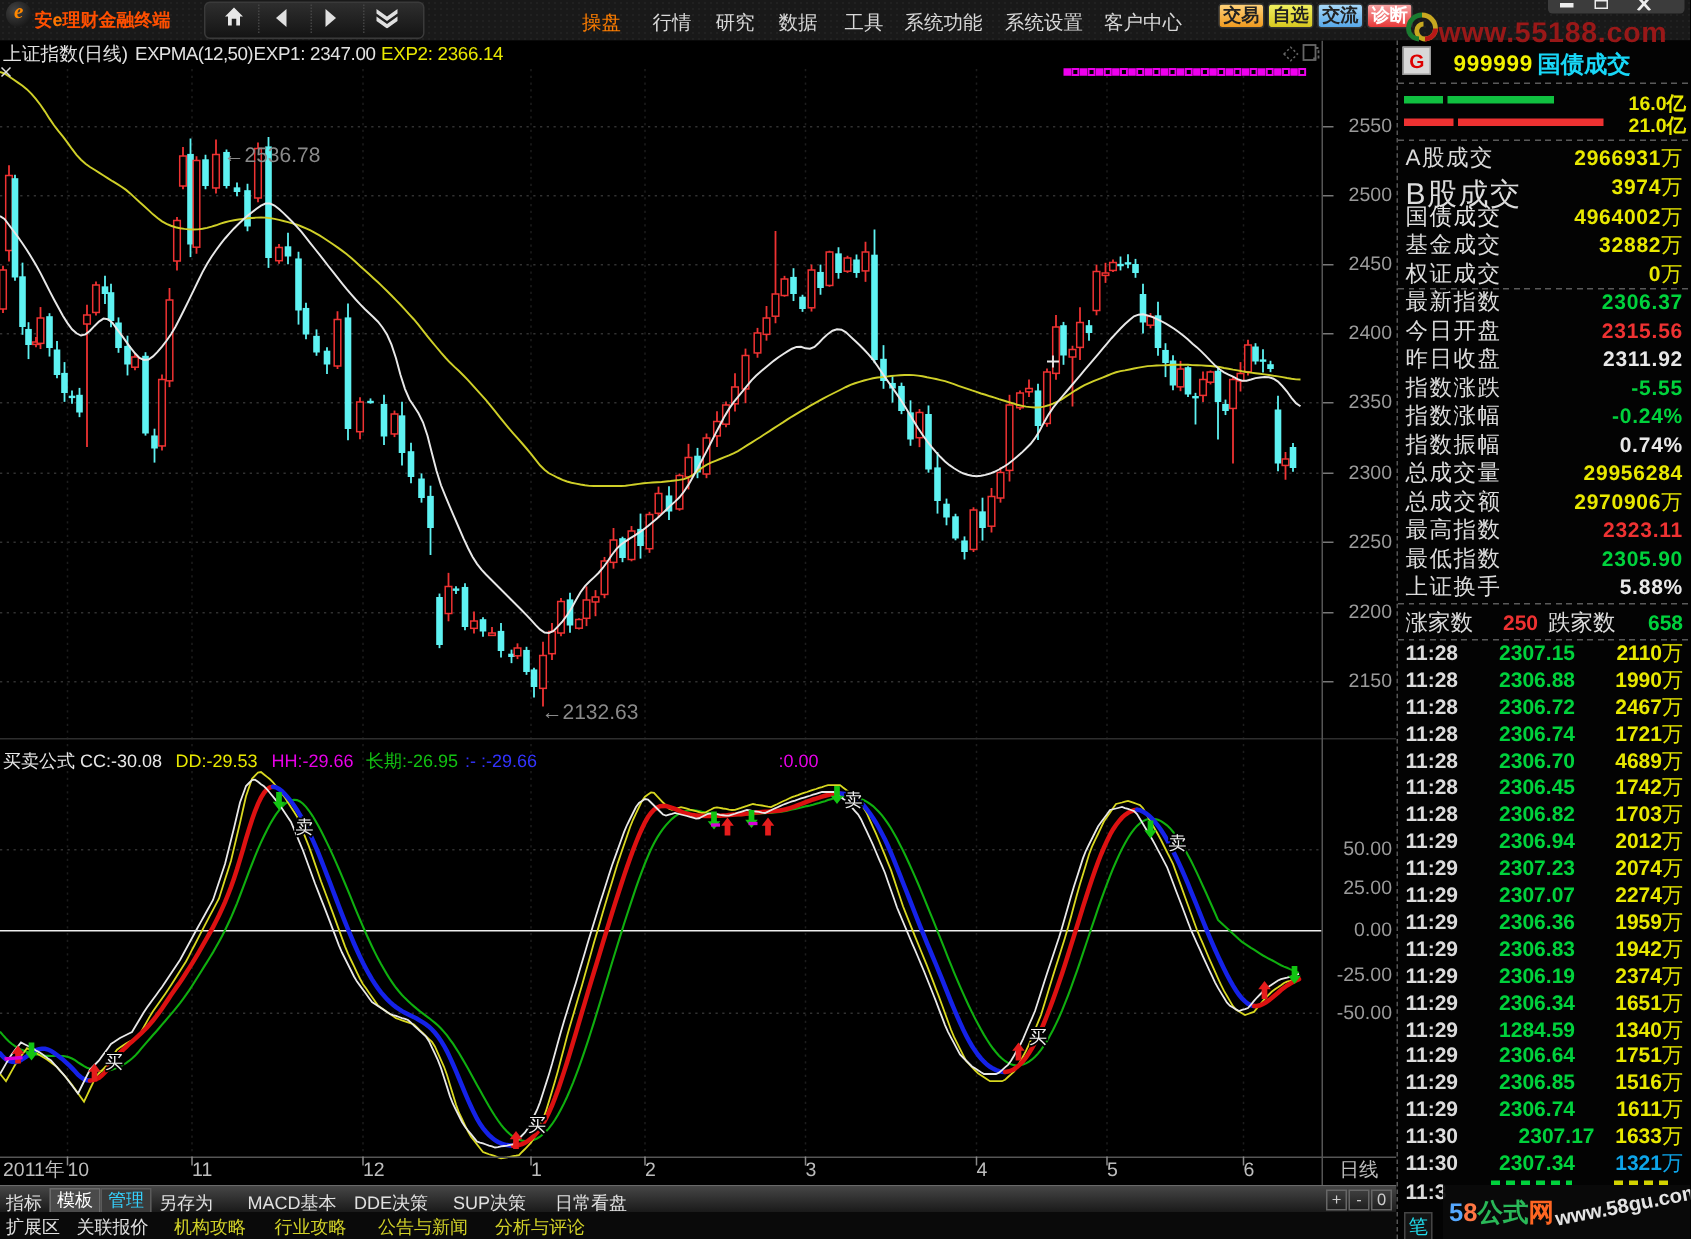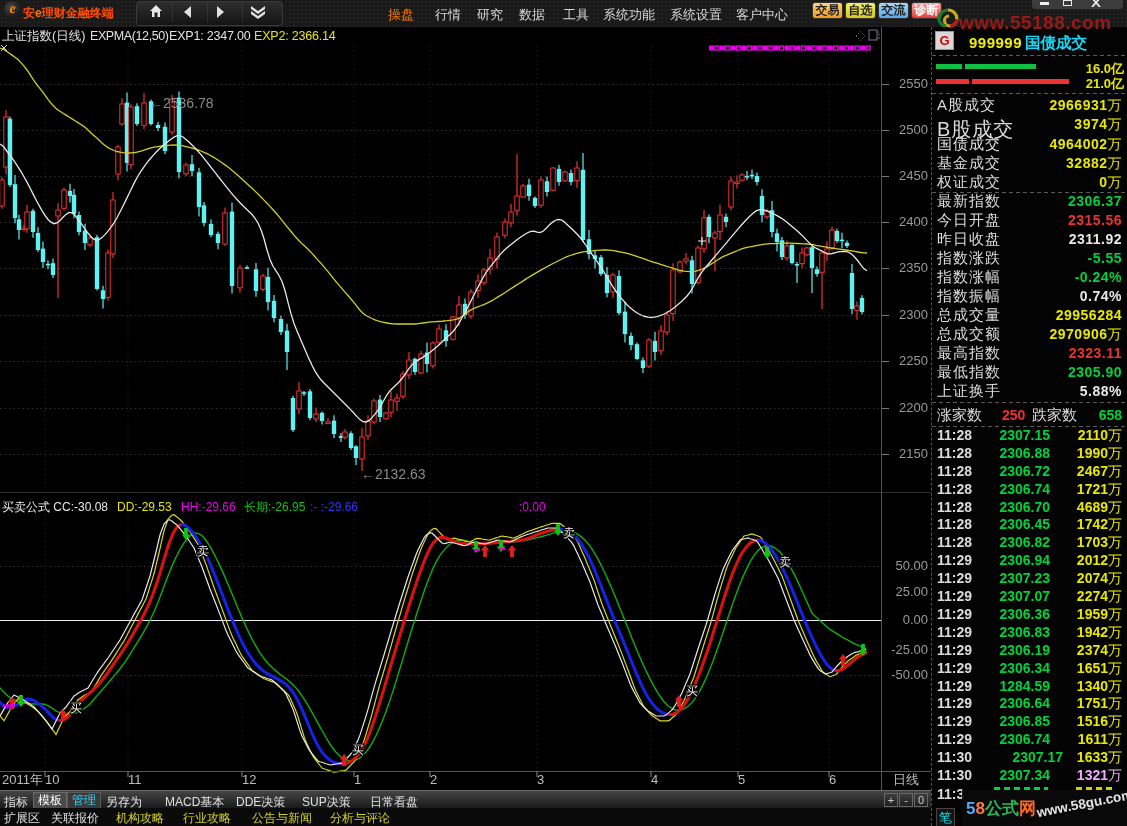--- a/index.html
+++ b/index.html
@@ -641,21 +641,21 @@
           <div style="position:absolute;left:62px;top:713px;width:56px;text-align:right;font-size:14px;font-weight:bold;color:#00d23c;">2306.85</div>
           <div style="position:absolute;right:6px;top:713px;font-size:14px;font-weight:bold;color:#e8e800;">1516<span style="font-weight:normal">万</span></div>
           <div style="position:absolute;left:5px;top:731px;font-size:14px;font-weight:bold;color:#dcdcdc;">11:29</div>
           <div style="position:absolute;left:62px;top:731px;width:56px;text-align:right;font-size:14px;font-weight:bold;color:#00d23c;">2306.74</div>
           <div style="position:absolute;right:6px;top:731px;font-size:14px;font-weight:bold;color:#e8e800;">1611<span style="font-weight:normal">万</span></div>
           <div style="position:absolute;left:5px;top:749px;font-size:14px;font-weight:bold;color:#dcdcdc;">11:30</div>
           <div style="position:absolute;left:62px;top:749px;width:56px;text-align:right;font-size:14px;font-weight:bold;color:#00d23c;margin-left:13px;">2307.17</div>
           <div style="position:absolute;right:6px;top:749px;font-size:14px;font-weight:bold;color:#e8e800;">1633<span style="font-weight:normal">万</span></div>
           <div style="position:absolute;left:5px;top:767px;font-size:14px;font-weight:bold;color:#dcdcdc;">11:30</div>
           <div style="position:absolute;left:62px;top:767px;width:56px;text-align:right;font-size:14px;font-weight:bold;color:#00d23c;">2307.34</div>
-          <div style="position:absolute;right:6px;top:767px;font-size:14px;font-weight:bold;color:#f0abfc;">1321<span style="font-weight:normal">万</span></div>
+          <div style="position:absolute;right:6px;top:767px;font-size:14px;font-weight:bold;color:#0ea5e9;">1321<span style="font-weight:normal">万</span></div>
           <div style="position:absolute;left:5px;top:786px;font-size:14px;font-weight:bold;color:#dcdcdc;">11:3</div>
           <div style="position:absolute;left:62px;top:787px;width:54px;height:3px;background:repeating-linear-gradient(90deg,#00d23c 0 6px,transparent 6px 10px);"></div>
           <div style="position:absolute;left:144px;top:787px;width:40px;height:3px;background:repeating-linear-gradient(90deg,#d2d200 0 6px,transparent 6px 10px);"></div>
 </div>
       </div>
 <div style="position:absolute;left:4px;top:781px;width:17px;height:17px;background:#141414;border:1px solid #444;color:#20d8e8;font-size:13px;text-align:center;line-height:17px;">笔</div>
 </div>
 <div style="position:absolute;left:930px;top:6px;width:197px;height:30px;">
 <svg width="32" height="30" viewBox="0 0 32 30" style="position:absolute;left:2px;top:0px;">
 <path d="M16 4 A 9 9 0 0 1 25 13 A 7 7 0 0 1 18 20 A 5.5 5.5 0 0 1 12.5 14.5 A 4.5 4.5 0 0 1 17 10" stroke="#c8a820" stroke-width="3.2" fill="none"></path>

